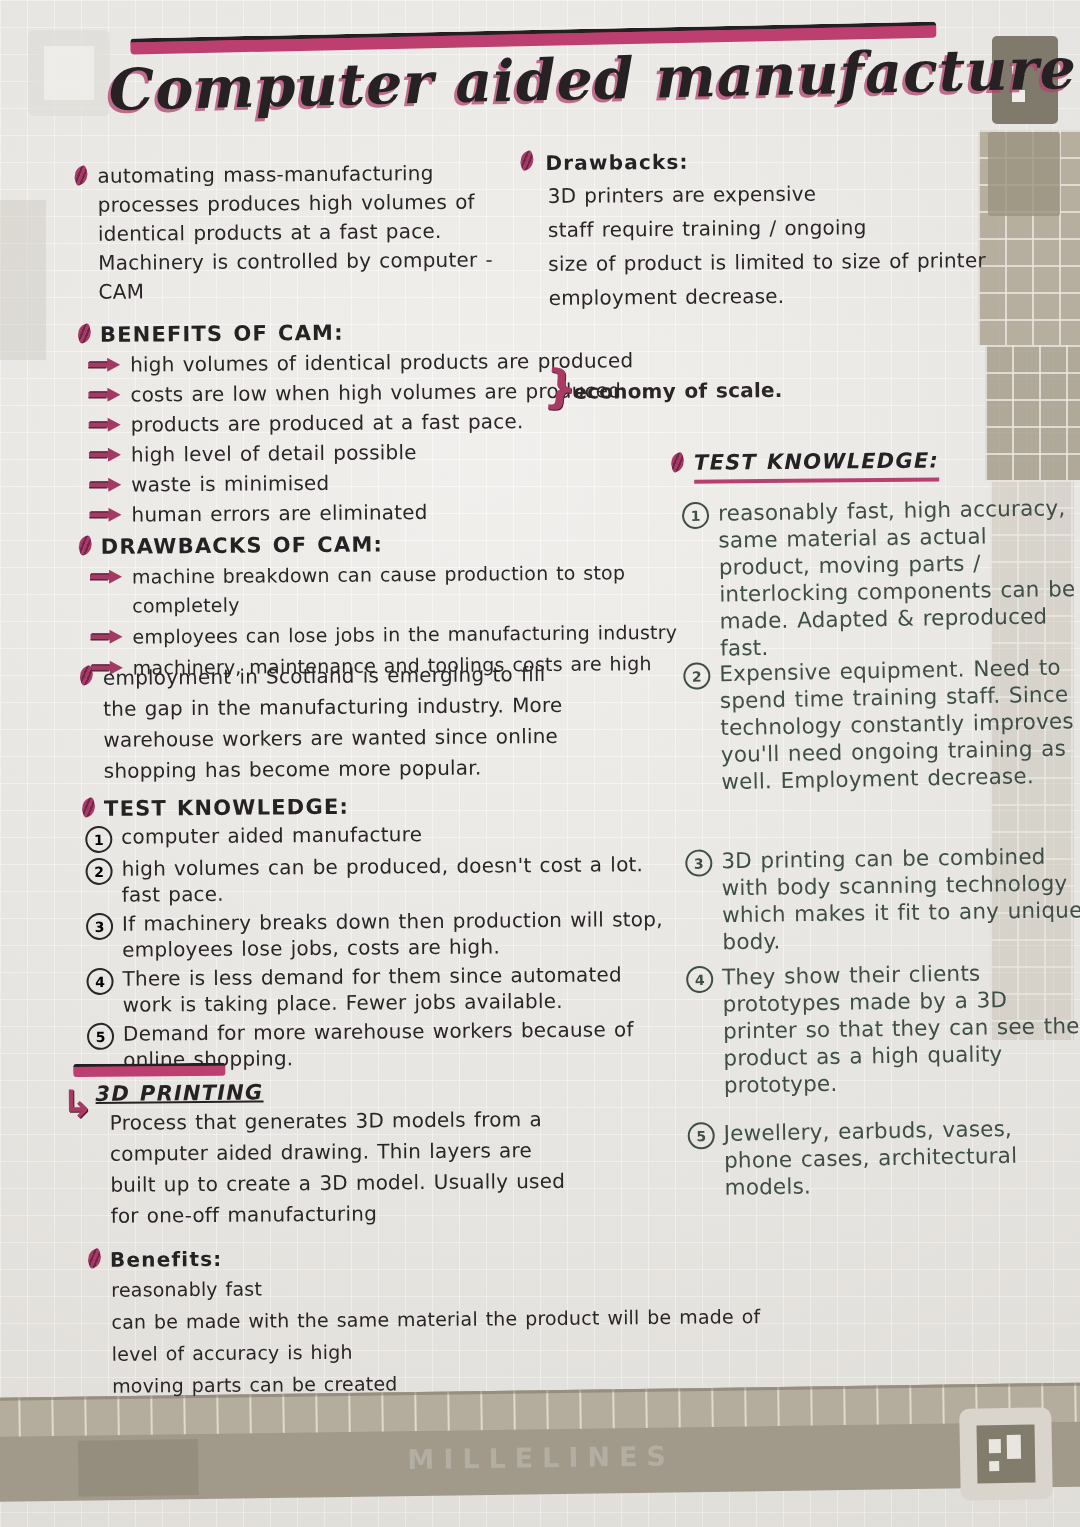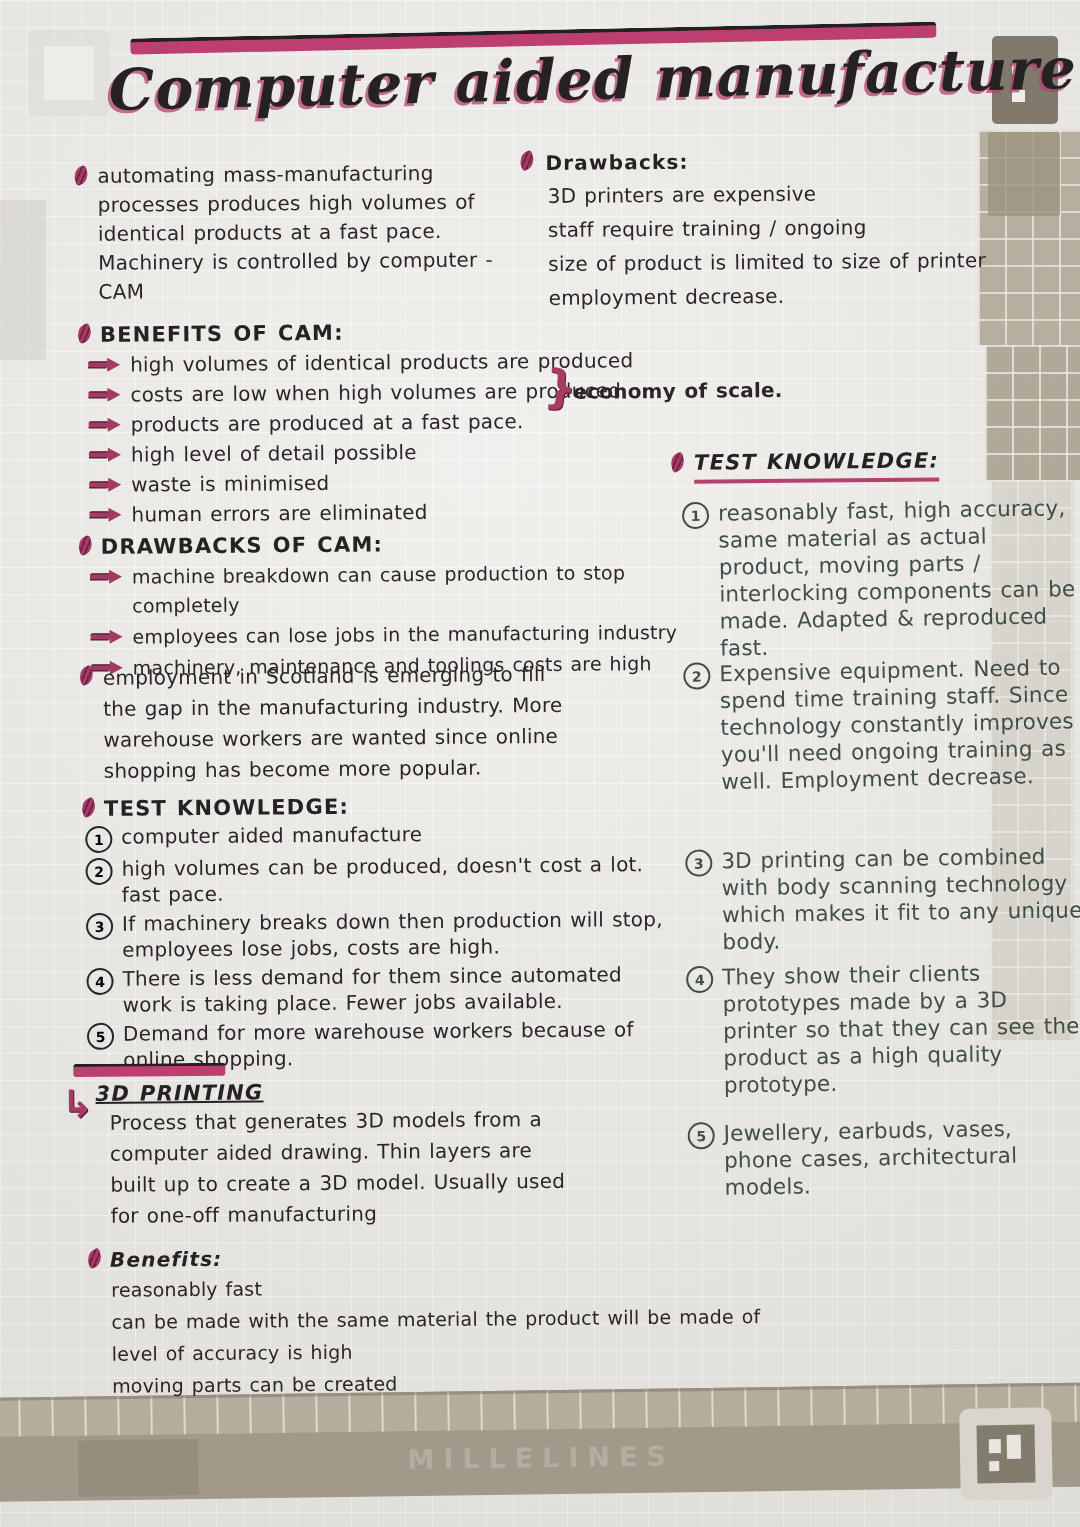--- a/index.html
+++ b/index.html
@@ -277,21 +277,21 @@
         <span class="hw" style="line-height:26px;">Demand for more warehouse workers because of online shopping.</span>
       </div>
     </div>
 
     <div class="bar-3d"></div>
     <div class="branch-arrow">↳</div>
     <div class="hw hw-head u-black abs" style="left:86px;top:1076px;font-size:21px;font-style:italic;">3D PRINTING</div>
     <div class="hw abs" style="left:100px;top:1104px;width:468px;line-height:31px;">Process that generates 3D models from a computer aided drawing. Thin layers are built up to create a 3D model. Usually used for one-off manufacturing</div>
 
     <span class="leaf abs" style="left:76px;top:1246px;"></span>
-    <div class="hw hw-head abs" style="left:99px;top:1242px;font-style:italic;">Benefits:</div>
+    <div class="hw hw-head abs" style="left:99px;top:1242px;">Benefits:</div>
     <div class="list abs" style="left:100px;top:1272px;width:650px;gap:3px;font-size:19px;">
       <div class="hw" style="font-size:19px;">reasonably fast</div>
       <div class="hw" style="font-size:19px;">can be made with the same material the product will be made of</div>
       <div class="hw" style="font-size:19px;">level of accuracy is high</div>
       <div class="hw" style="font-size:19px;">moving parts can be created</div>
     </div>
 
     <span class="leaf abs" style="left:666px;top:455px;"></span>
     <div class="hw hw-head u-pink abs" style="left:690px;top:450px;font-size:21px;font-style:italic;">TEST KNOWLEDGE:</div>
 

